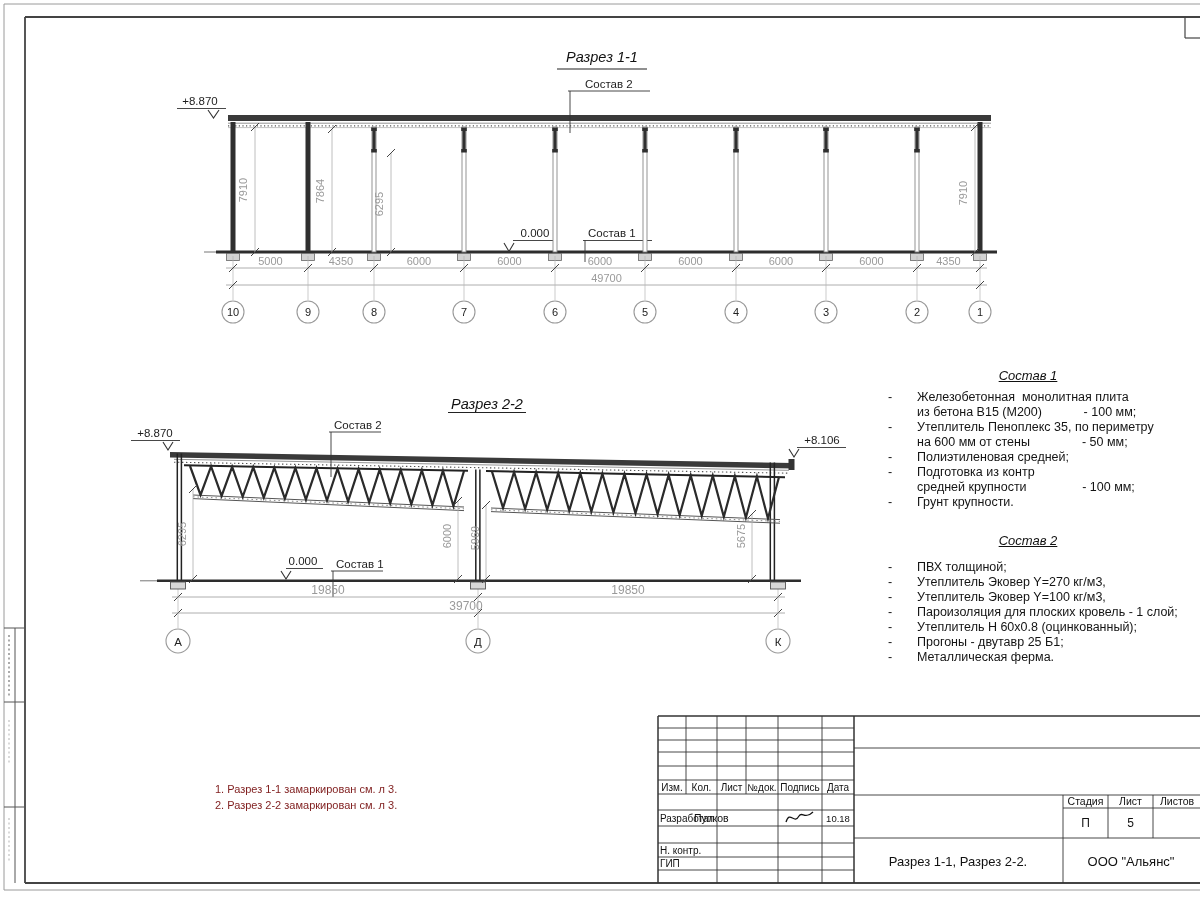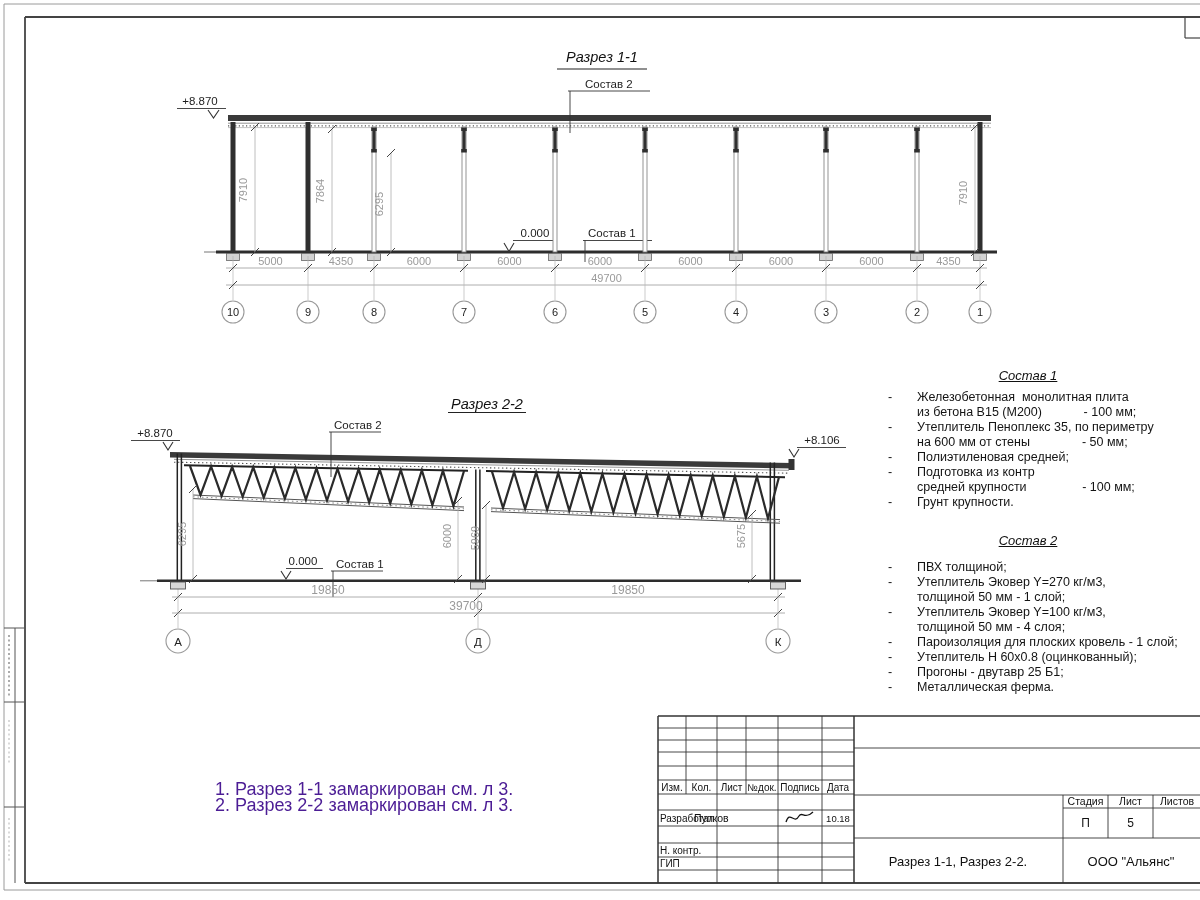--- a/index.html
+++ b/index.html
@@ -18,21 +18,21 @@
   .vmark{fill:none;stroke:#333;stroke-width:1.1;}
   .tl-ul{stroke:#222;stroke-width:1.1;}
   .dark{fill:#3a3a3a;}
   
   .blk{position:absolute;font-size:12.5px;line-height:15px;color:#141414;}
   .blk-h{position:absolute;font-size:13px;font-style:italic;text-decoration:underline;
          color:#111;width:180px;text-align:center;}
   .tl{display:flex;}
   .tl .dash{width:29px;flex:0 0 29px;}
   .pre{white-space:pre;}
-  .notes{position:absolute;font-size:18px;line-height:15.5px;color:#4c1d95;}
+  .notes{position:absolute;font-size:11px;line-height:15.5px;color:#7f1d1d;}
 </style>
 </head>
 <body>
 
 <div class="sheet">
 
   <svg style="left:0;top:0" width="1200" height="900" viewBox="0 0 1200 900">
 
     <g stroke="#9a9a9a" stroke-width="1">
       <line x1="4" y1="4" x2="1200" y2="4"></line>
@@ -422,30 +422,22 @@
   <div class="blk" style="left:888px;top:560px">
     <div class="tl">
         <span class="dash">-</span>
         <span class="pre">ПВХ толщиной;</span>
       </div>
     <div class="tl">
         <span class="dash">-</span>
         <span class="pre">Утеплитель Эковер Y=270 кг/м3,</span>
       </div>
     <div class="tl">
-        <span class="dash"></span>
-        <span class="pre">толщиной 50 мм - 1 слой;</span>
-      </div>
-    <div class="tl">
         <span class="dash">-</span>
         <span class="pre">Утеплитель Эковер Y=100 кг/м3,</span>
-      </div>
-    <div class="tl">
-        <span class="dash"></span>
-        <span class="pre">толщиной 50 мм - 4 слоя;</span>
       </div>
     <div class="tl">
         <span class="dash">-</span>
         <span class="pre">Пароизоляция для плоских кровель - 1 слой;</span>
       </div>
     <div class="tl">
         <span class="dash">-</span>
         <span class="pre">Утеплитель Н 60х0.8 (оцинкованный);</span>
       </div>
     <div class="tl">

